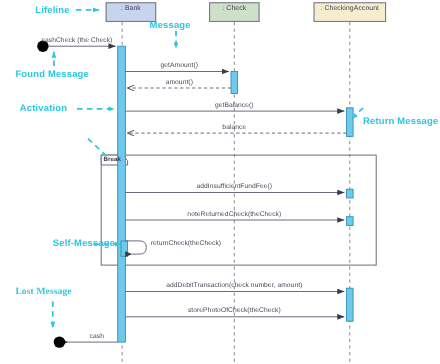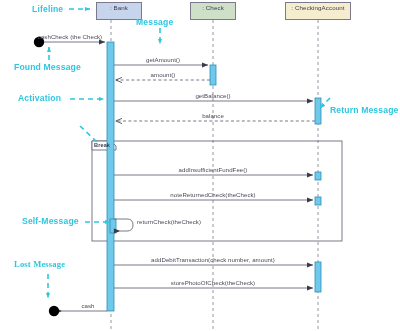--- a/index.html
+++ b/index.html
@@ -171,17 +171,17 @@
 
   <div class="anno" style="left:136px;top:17px;">Message</div>
 
   <div class="anno" style="left:14px;top:62px;">Found Message</div>
 
   <div class="anno" style="left:18px;top:93px;">Activation</div>
 
 
   <div class="anno" style="left:330px;top:105px;">Return Message</div>
 
-  <div class="anno" style="left:22px;top:216px;text-align:right;">Self-Message</div>
+  <div class="anno" style="left:48px;top:216px;text-align:right;">Self-Message</div>
 
   <div class="anno" style="left:14px;top:259px;font-family:Liberation Serif, serif;">Lost Message</div>
 
 </div>
 
 </body></html>

